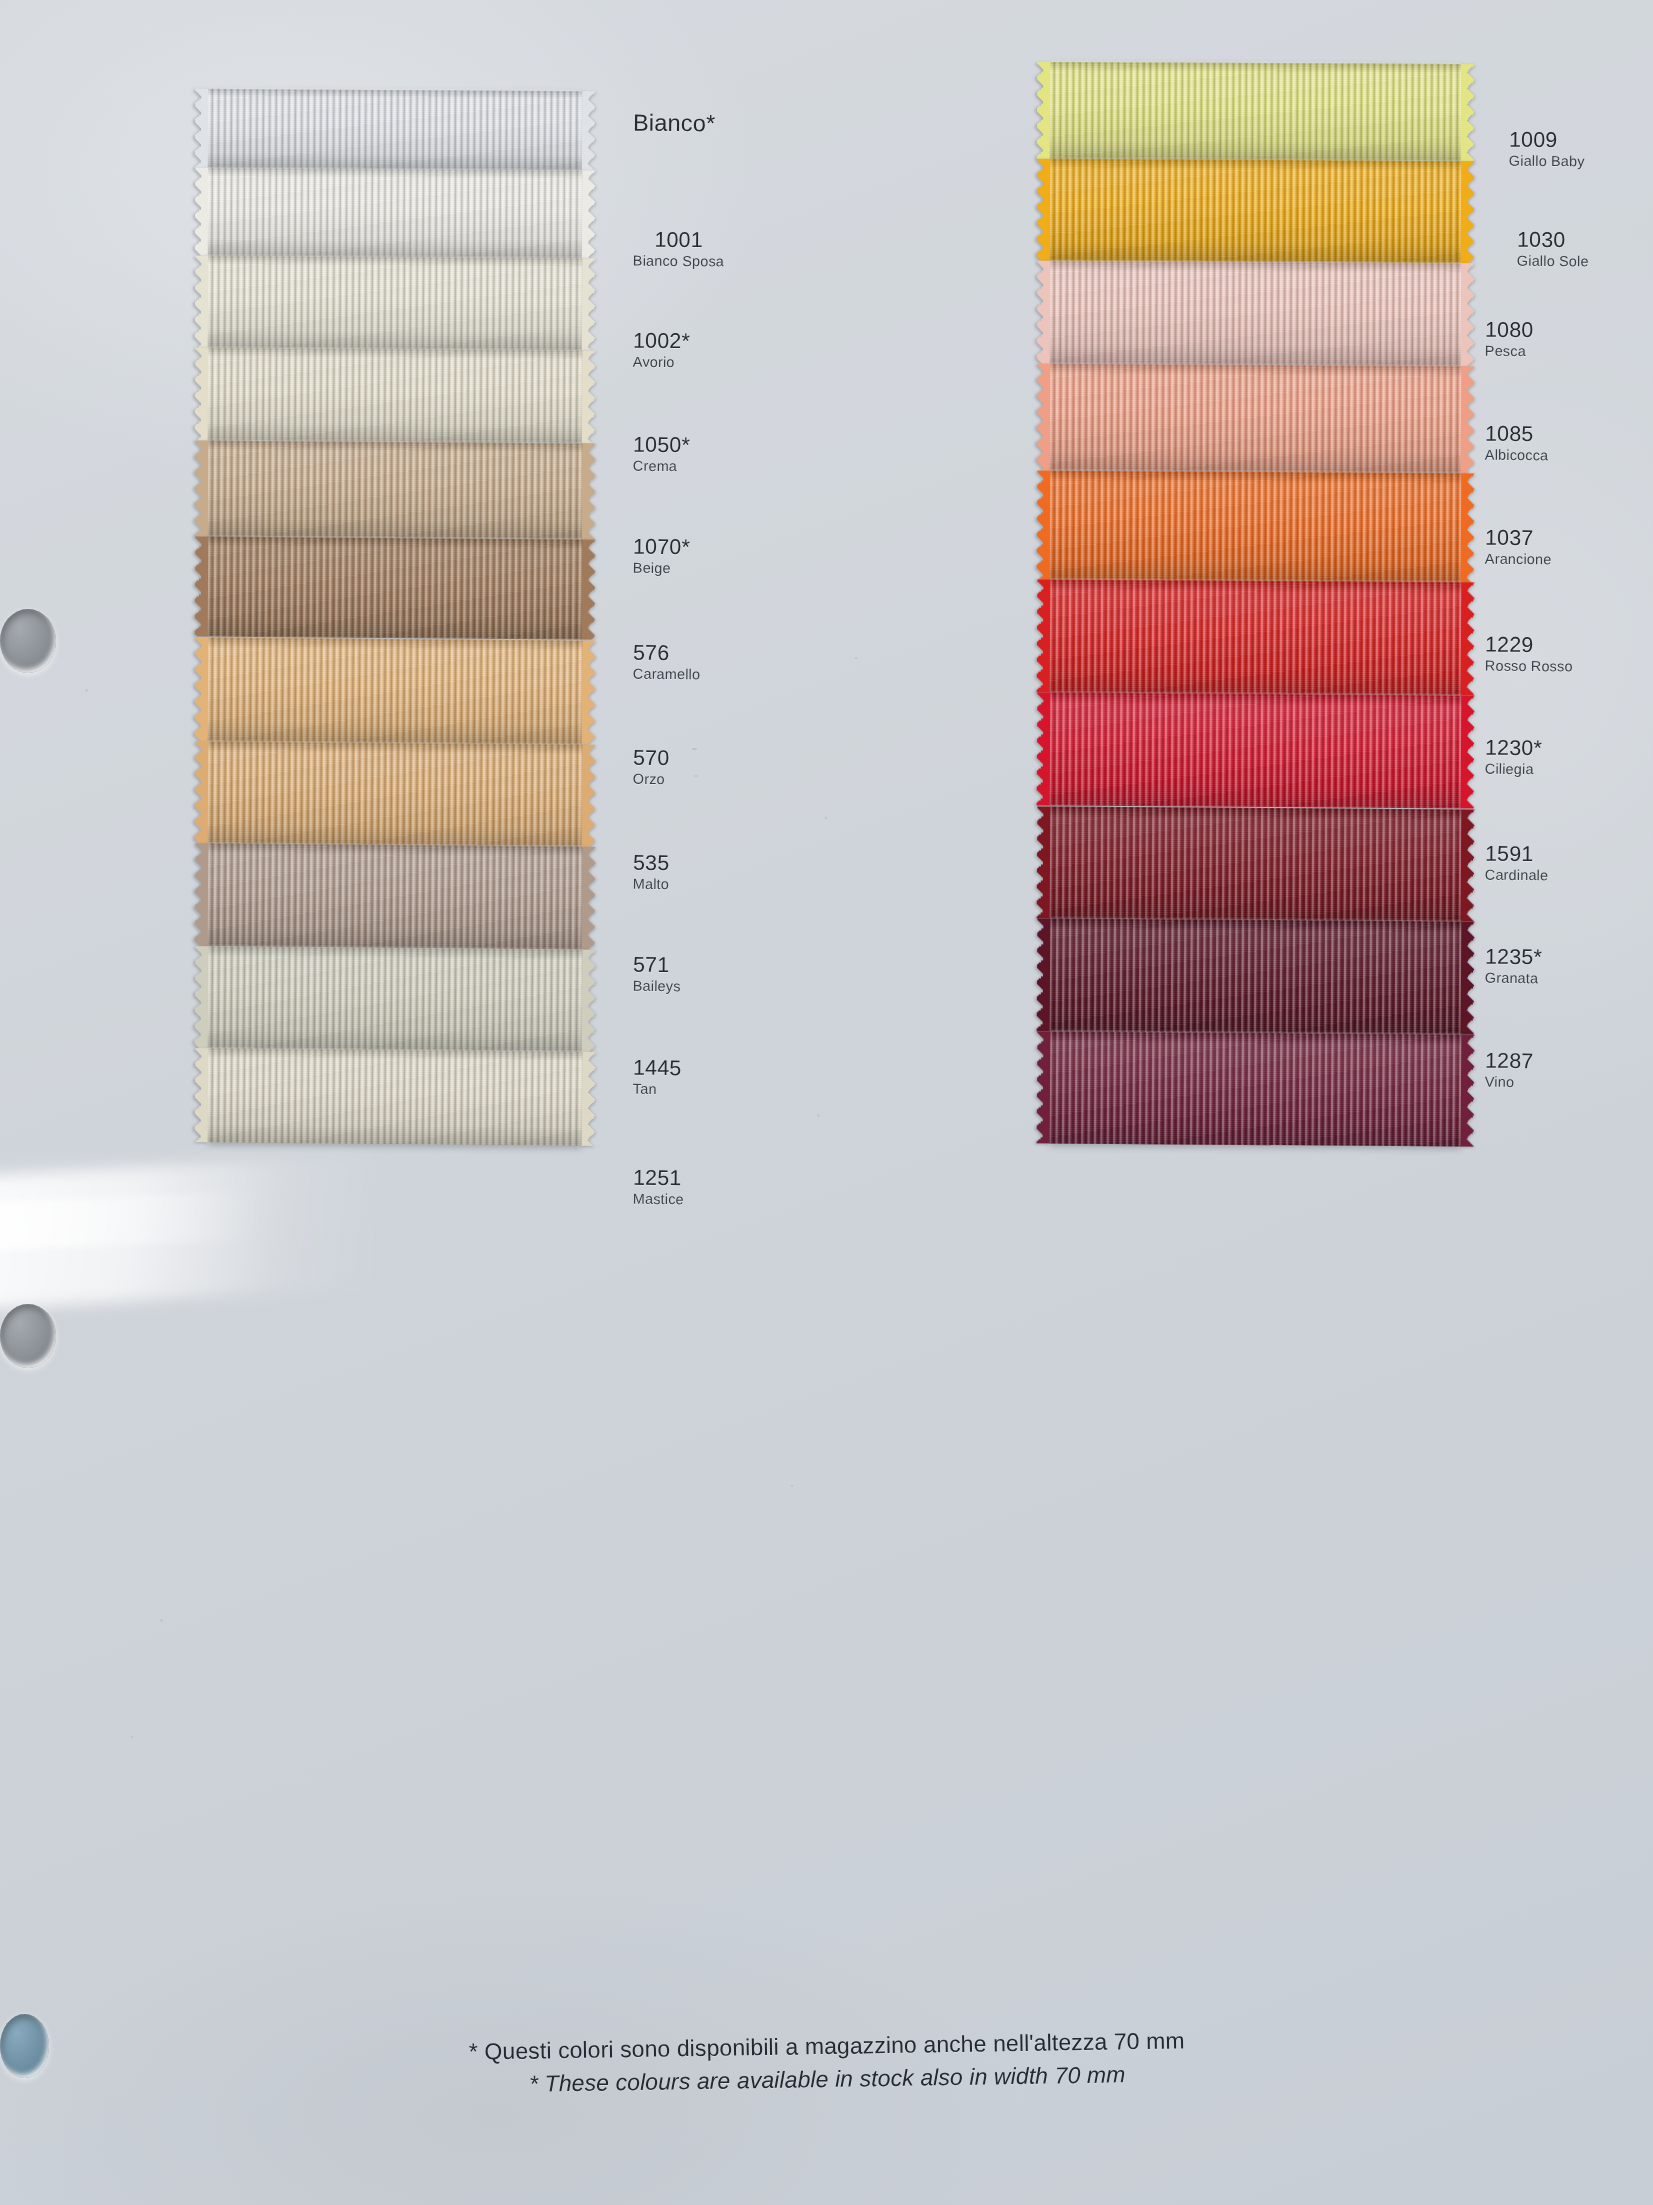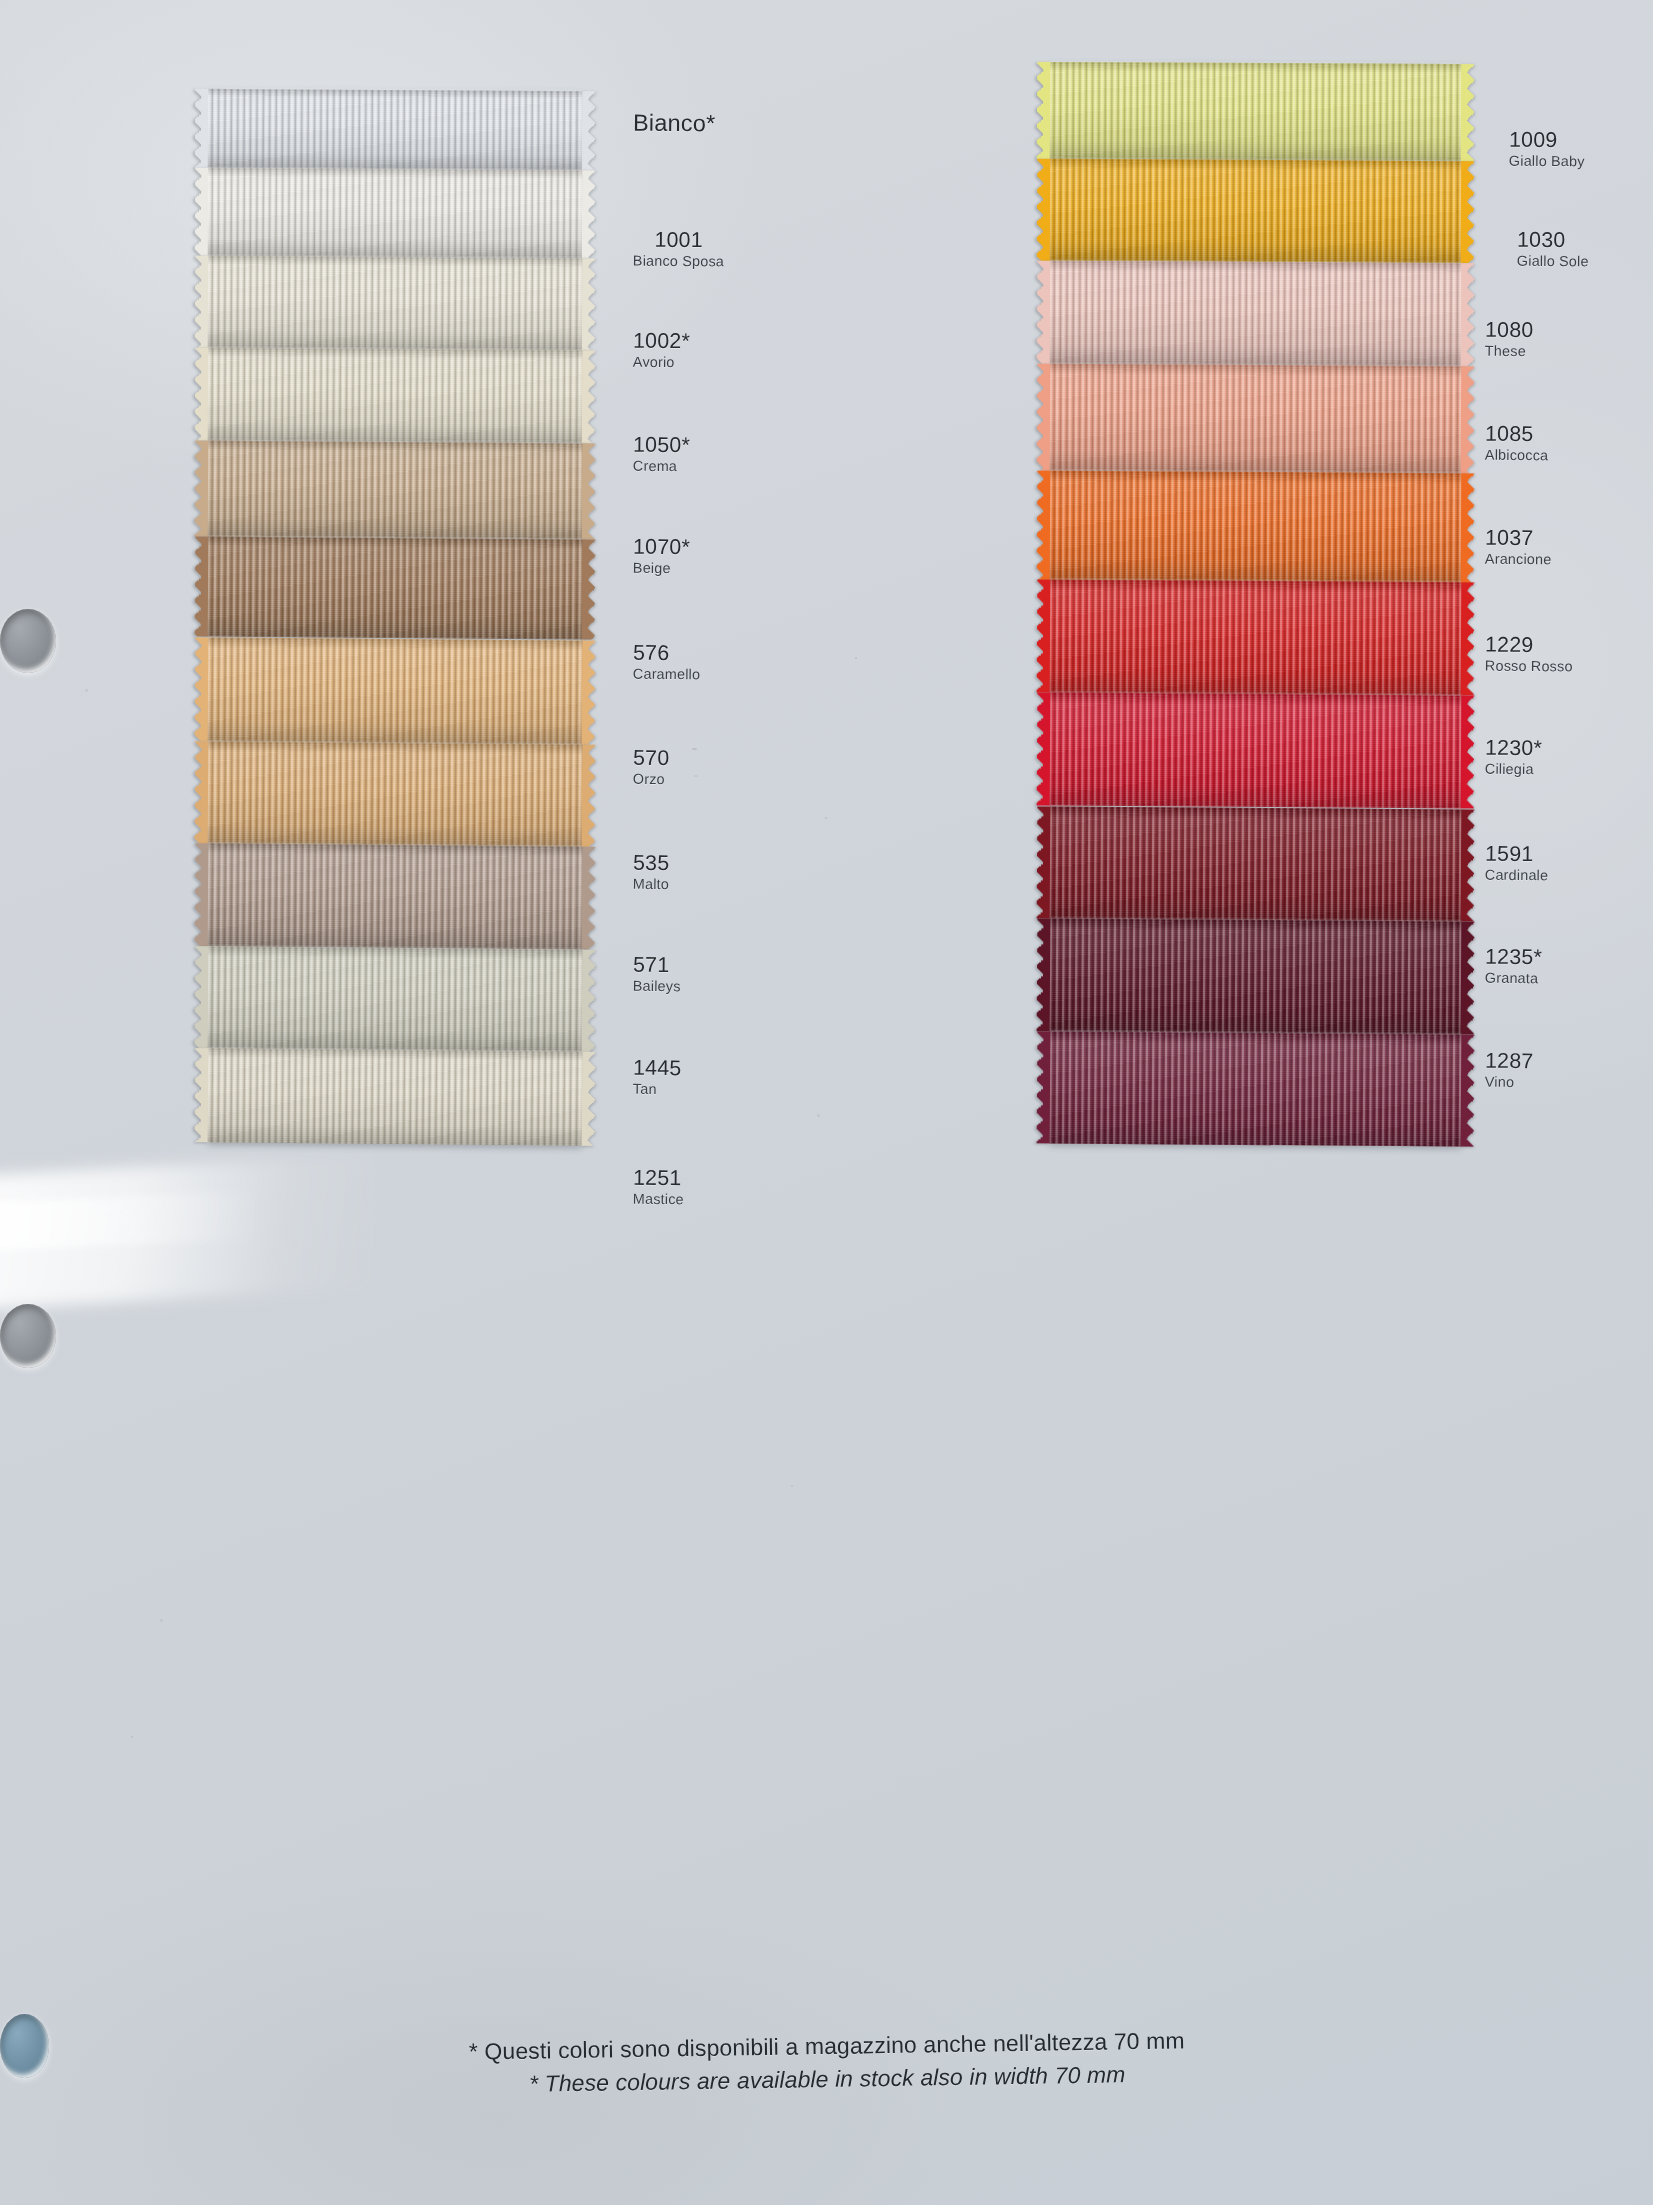--- a/index.html
+++ b/index.html
@@ -284,21 +284,21 @@
         <span class="nm">Giallo Sole</span>
       </div>
       <div class="ribbon" style="position: absolute; left: 1050px; top: 262px; width: 411px; height: 103px; background: rgb(237, 196, 187); transform: rotate(0.33deg); box-shadow: rgba(60, 66, 74, 0.3) 0px 2.7px 6.4px, rgba(255, 255, 255, 0.28) 0px -1.1px 2.1px;">
         <div class="pink-left" style="background-image: linear-gradient(45deg, transparent 50%, rgb(237, 196, 187) 50%), linear-gradient(-45deg, rgb(237, 196, 187) 50%, transparent 50%); background-position: 0px 0px, 0px 0px; filter: drop-shadow(rgba(60, 66, 74, 0.3) -1.1px 1.6px 1.6px);"></div>
         <div class="pink-right" style="background-image: linear-gradient(-45deg, transparent 50%, rgb(237, 196, 187) 50%), linear-gradient(45deg, rgb(237, 196, 187) 50%, transparent 50%); background-position: 0px 0px, 0px 0px; filter: drop-shadow(rgba(60, 66, 74, 0.3) 1.1px 1.6px 1.6px);"></div>
         <div class="face"></div>
         <div class="weft"></div>
       </div>
       <div class="label" style="left: 1485px; top: 319px; transform: rotate(0.53deg);">
         <span class="code">1080</span>
-        <span class="nm">These</span>
+        <span class="nm">Pesca</span>
       </div>
       <div class="ribbon" style="position: absolute; left: 1050px; top: 365px; width: 411px; height: 107px; background: rgb(239, 159, 133); transform: rotate(0.345deg); box-shadow: rgba(60, 66, 74, 0.3) 0px 2.7px 6.4px, rgba(255, 255, 255, 0.28) 0px -1.1px 2.1px;">
         <div class="pink-left" style="background-image: linear-gradient(45deg, transparent 50%, rgb(239, 159, 133) 50%), linear-gradient(-45deg, rgb(239, 159, 133) 50%, transparent 50%); background-position: 0px 0px, 0px 0px; filter: drop-shadow(rgba(60, 66, 74, 0.3) -1.1px 1.6px 1.6px);"></div>
         <div class="pink-right" style="background-image: linear-gradient(-45deg, transparent 50%, rgb(239, 159, 133) 50%), linear-gradient(45deg, rgb(239, 159, 133) 50%, transparent 50%); background-position: 0px 0px, 0px 0px; filter: drop-shadow(rgba(60, 66, 74, 0.3) 1.1px 1.6px 1.6px);"></div>
         <div class="face"></div>
         <div class="weft"></div>
       </div>
       <div class="label" style="left: 1485px; top: 423px; transform: rotate(0.545deg);">
         <span class="code">1085</span>
         <span class="nm">Albicocca</span>

